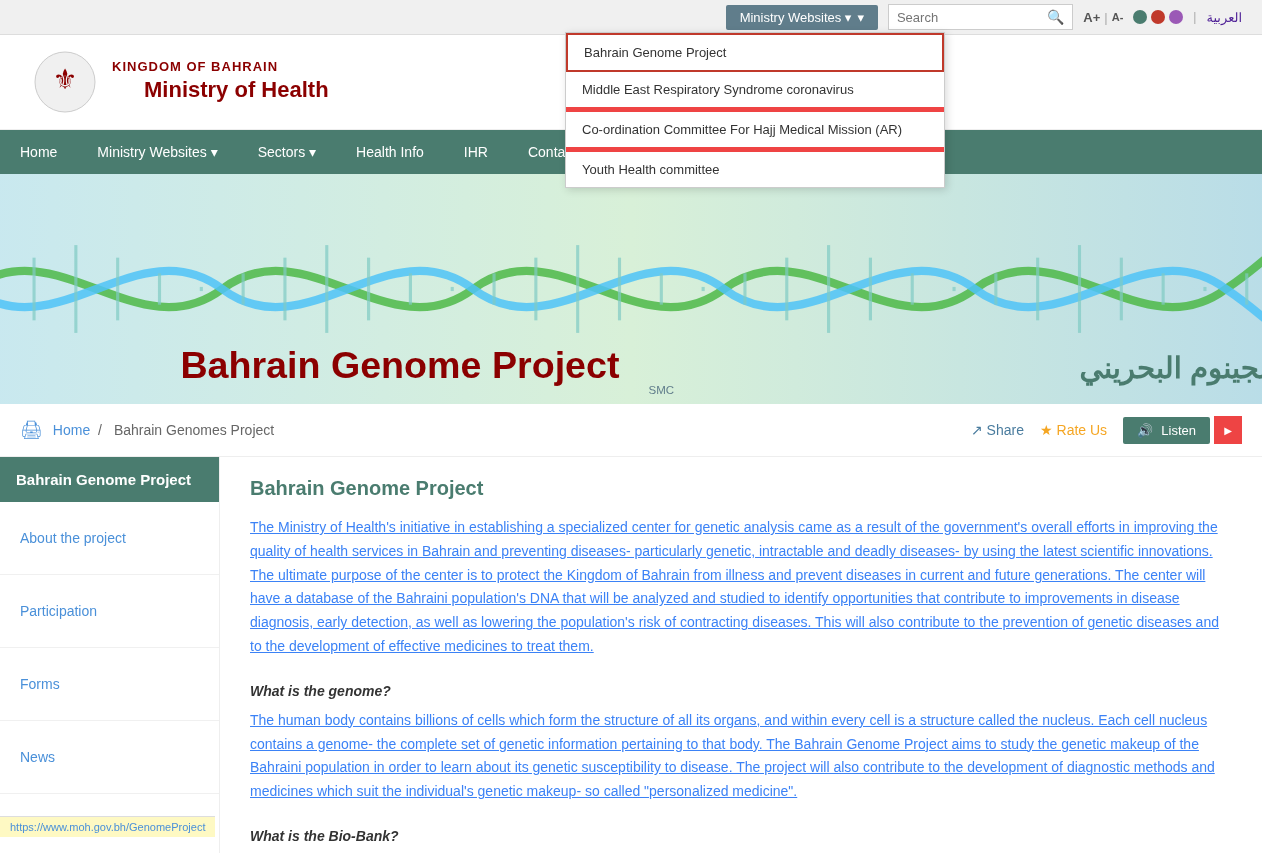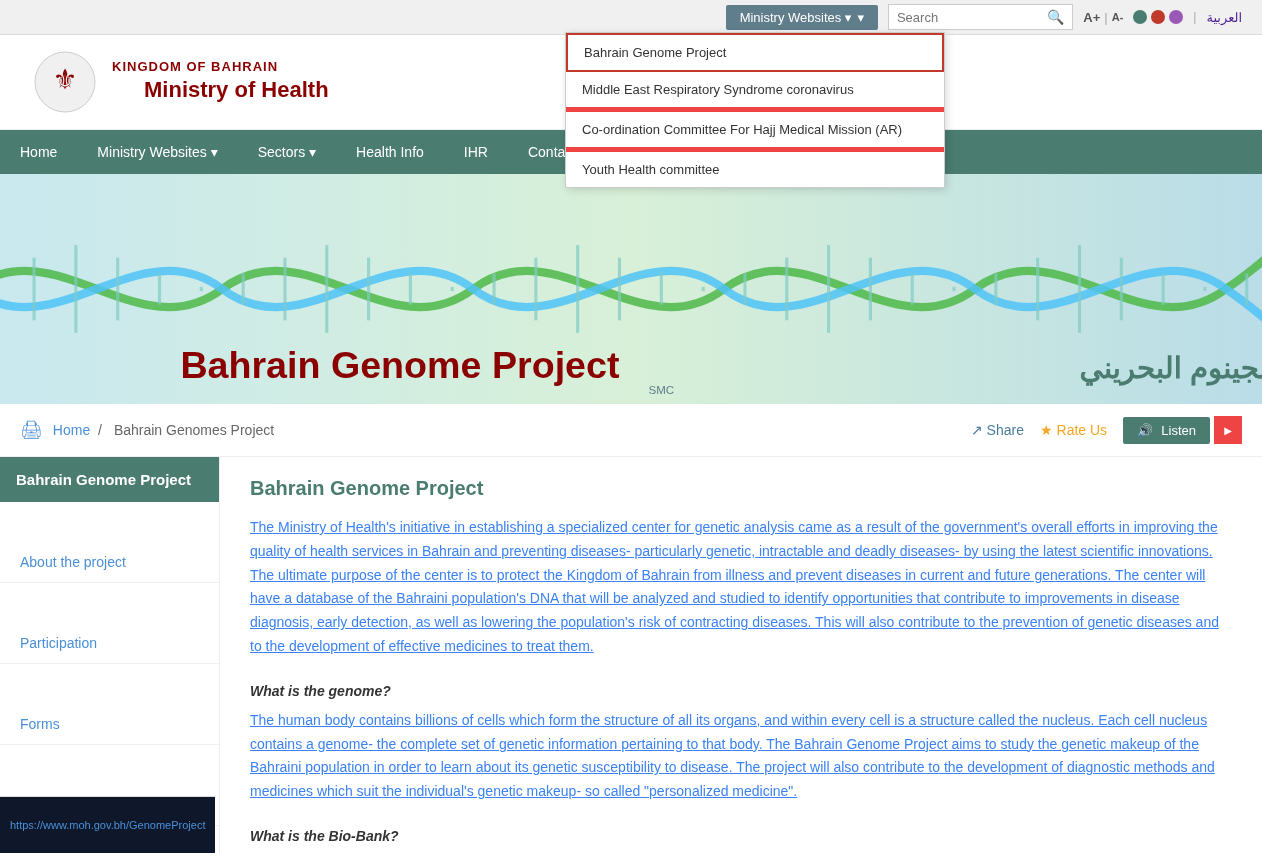--- a/index.html
+++ b/index.html
@@ -183,26 +183,25 @@
       padding-bottom: 20px;
     }
     .sidebar-title {
       background: #4a7c6f;
       color: white;
       padding: 14px 16px;
       font-size: 15px;
       font-weight: bold;
     }
     .sidebar-item {
-      padding: 12px 20px;
+      padding: 28px 20px;
       cursor: pointer;
       font-size: 14px;
       color: #4a90d9;
       border-bottom: 1px solid #f0f0f0;
-      margin-top: 40px;
     }
 
     
     .content-area {
       flex: 1;
       background: white;
       padding: 20px 30px;
     }
     .content-title {
       color: #4a7c6f;
@@ -221,27 +220,27 @@
       font-size: 14px;
       font-weight: bold;
       font-style: italic;
       color: #333;
       margin-bottom: 10px;
       margin-top: 24px;
     }
 
     
     .status-bar {
-      background: #0f172a;
-      padding: 22px 10px;
+      background: #fef9c3;
+      padding: 4px 10px;
       font-size: 11px;
       color: #4a90d9;
       border-top: 1px solid #ddd;
       position: fixed;
-      bottom: 0;
+      bottom: 16px;
       left: 0;
     }
 
     
     .dna-container {
       width: 100%;
       height: 100%;
       position: absolute;
       top: 0;
       left: 0;

